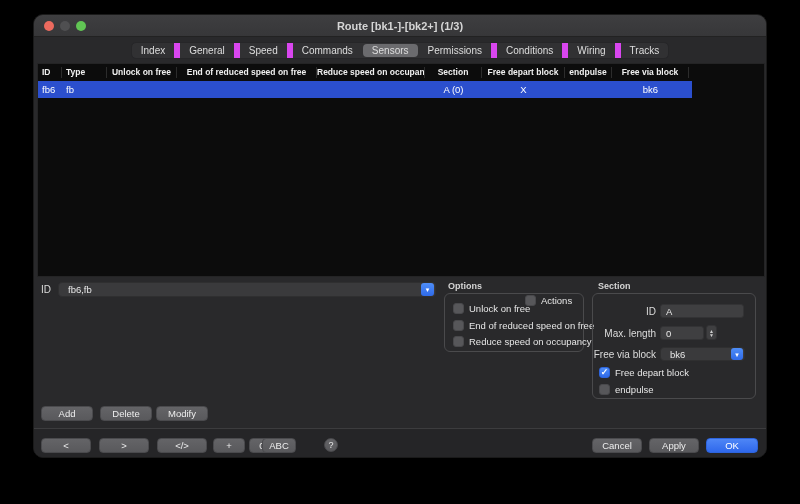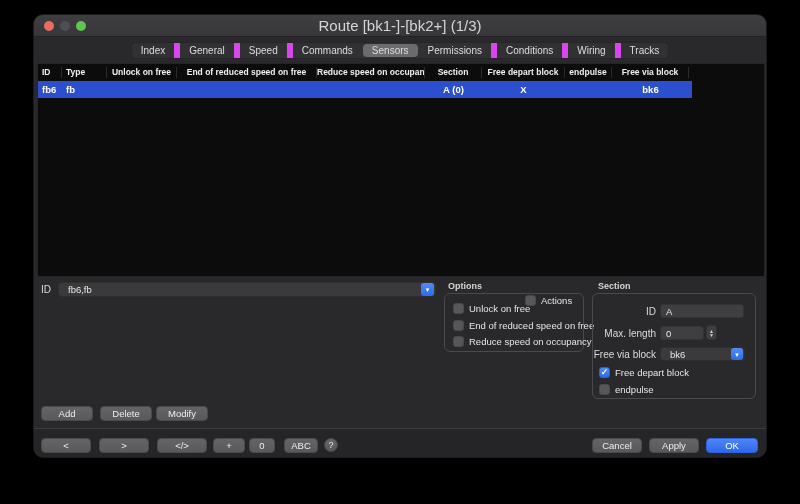--- a/index.html
+++ b/index.html
@@ -7,21 +7,21 @@
     font-family:"Liberation Sans", sans-serif; }
   .backdrop { position:absolute; inset:0; background:#000; }
   .window { position:absolute; left:33px; top:14px; width:734px; height:444px;
     background:#29292b; border-radius:10px; box-shadow:0 18px 40px rgba(0,0,0,.7);
     border:1px solid #1a1a1a; overflow:hidden; }
 
   
   .titlebar { position:absolute; left:0; top:0; right:0; height:22px;
     background:linear-gradient(#3e3e40,#373739); border-bottom:1px solid #222;
     display:flex; align-items:center; justify-content:center; }
-  .title { font-size:15px; color:#d6d6d6; }
+  .title { font-size:11px; color:#d6d6d6;font-weight:bold; }
   .lights { position:absolute; left:10px; top:0; height:22px; display:flex; align-items:center; gap:6px; }
   .light { width:10px; height:10px; border-radius:50%; }
   .light.red { background:#ec6a5e; }
   .light.gray { background:#4f4f51; }
   .light.green { background:#61c554; }
 
   
   .tabrow { position:absolute; left:0; top:27px; right:0; height:17px;
     display:flex; justify-content:center; }
   .segmented { display:flex; background:#313133; border:1px solid #262628;
@@ -35,21 +35,21 @@
 
   
   .table { position:absolute; left:3px; top:48px; width:728px; height:214px;
     background:#0c0c0c; border:1px solid #242425; }
   .thead { display:flex; height:17px; align-items:center; }
   .th { font-size:8.5px; font-weight:bold; color:#f0f0f0; text-align:center;
     border-right:1px solid #2c2c2c; height:11px; line-height:11px;
     white-space:nowrap; overflow:hidden; }
   .th.left { text-align:left; padding-left:4px; }
   .trow { display:flex; height:17px; align-items:center; width:654px;
-    background:#2b4fce;font-weight:bold; }
+    background:#2b4fce; }
   .td { font-size:9.5px; color:#fff; text-align:center; white-space:nowrap; }
   .td.left { text-align:left; padding-left:4px; }
   .c0{width:24px}.c1{width:45px}.c2{width:70px}.c3{width:140px}.c4{width:108px}
   .c5{width:57px}.c6{width:83px}.c7{width:47px}.c8{width:77px}
 
   
   .field-label { position:absolute; font-size:10px; color:#dcdcdc; }
   .combo { position:absolute; background:#3a3a3c; border:1px solid #2f2f30;
     border-radius:4px; display:flex; align-items:center; }
   .combo .val { flex:1; font-size:9.5px; color:#e8e8e8; padding-left:9px;
@@ -205,19 +205,19 @@
   <div class="btn" style="left:66px; top:391px; width:52px;">Delete</div>
   <div class="btn" style="left:122px; top:391px; width:52px;">Modify</div>
 
   <div class="bottombar"></div>
   <div class="separator" style="top:413px;"></div>
   <div class="btn" style="left:7px; top:423px; width:50px;">&lt;</div>
   <div class="btn" style="left:65px; top:423px; width:50px;">&gt;</div>
   <div class="btn" style="left:123px; top:423px; width:50px;">&lt;/&gt;</div>
   <div class="btn" style="left:179px; top:423px; width:32px;">+</div>
   <div class="btn" style="left:215px; top:423px; width:26px;">0</div>
-  <div class="btn" style="left:250px; top:423px; width:34px;">ABC</div>
+  <div class="btn" style="left:228px; top:423px; width:34px;">ABC</div>
   <div class="help-btn" style="left:290px; top:423px;">?</div>
   <div class="btn" style="left:558px; top:423px; width:50px;">Cancel</div>
   <div class="btn" style="left:615px; top:423px; width:50px;">Apply</div>
   <div class="btn primary" style="left:672px; top:423px; width:52px;">OK</div>
 
 </div>
 
 </body></html>

